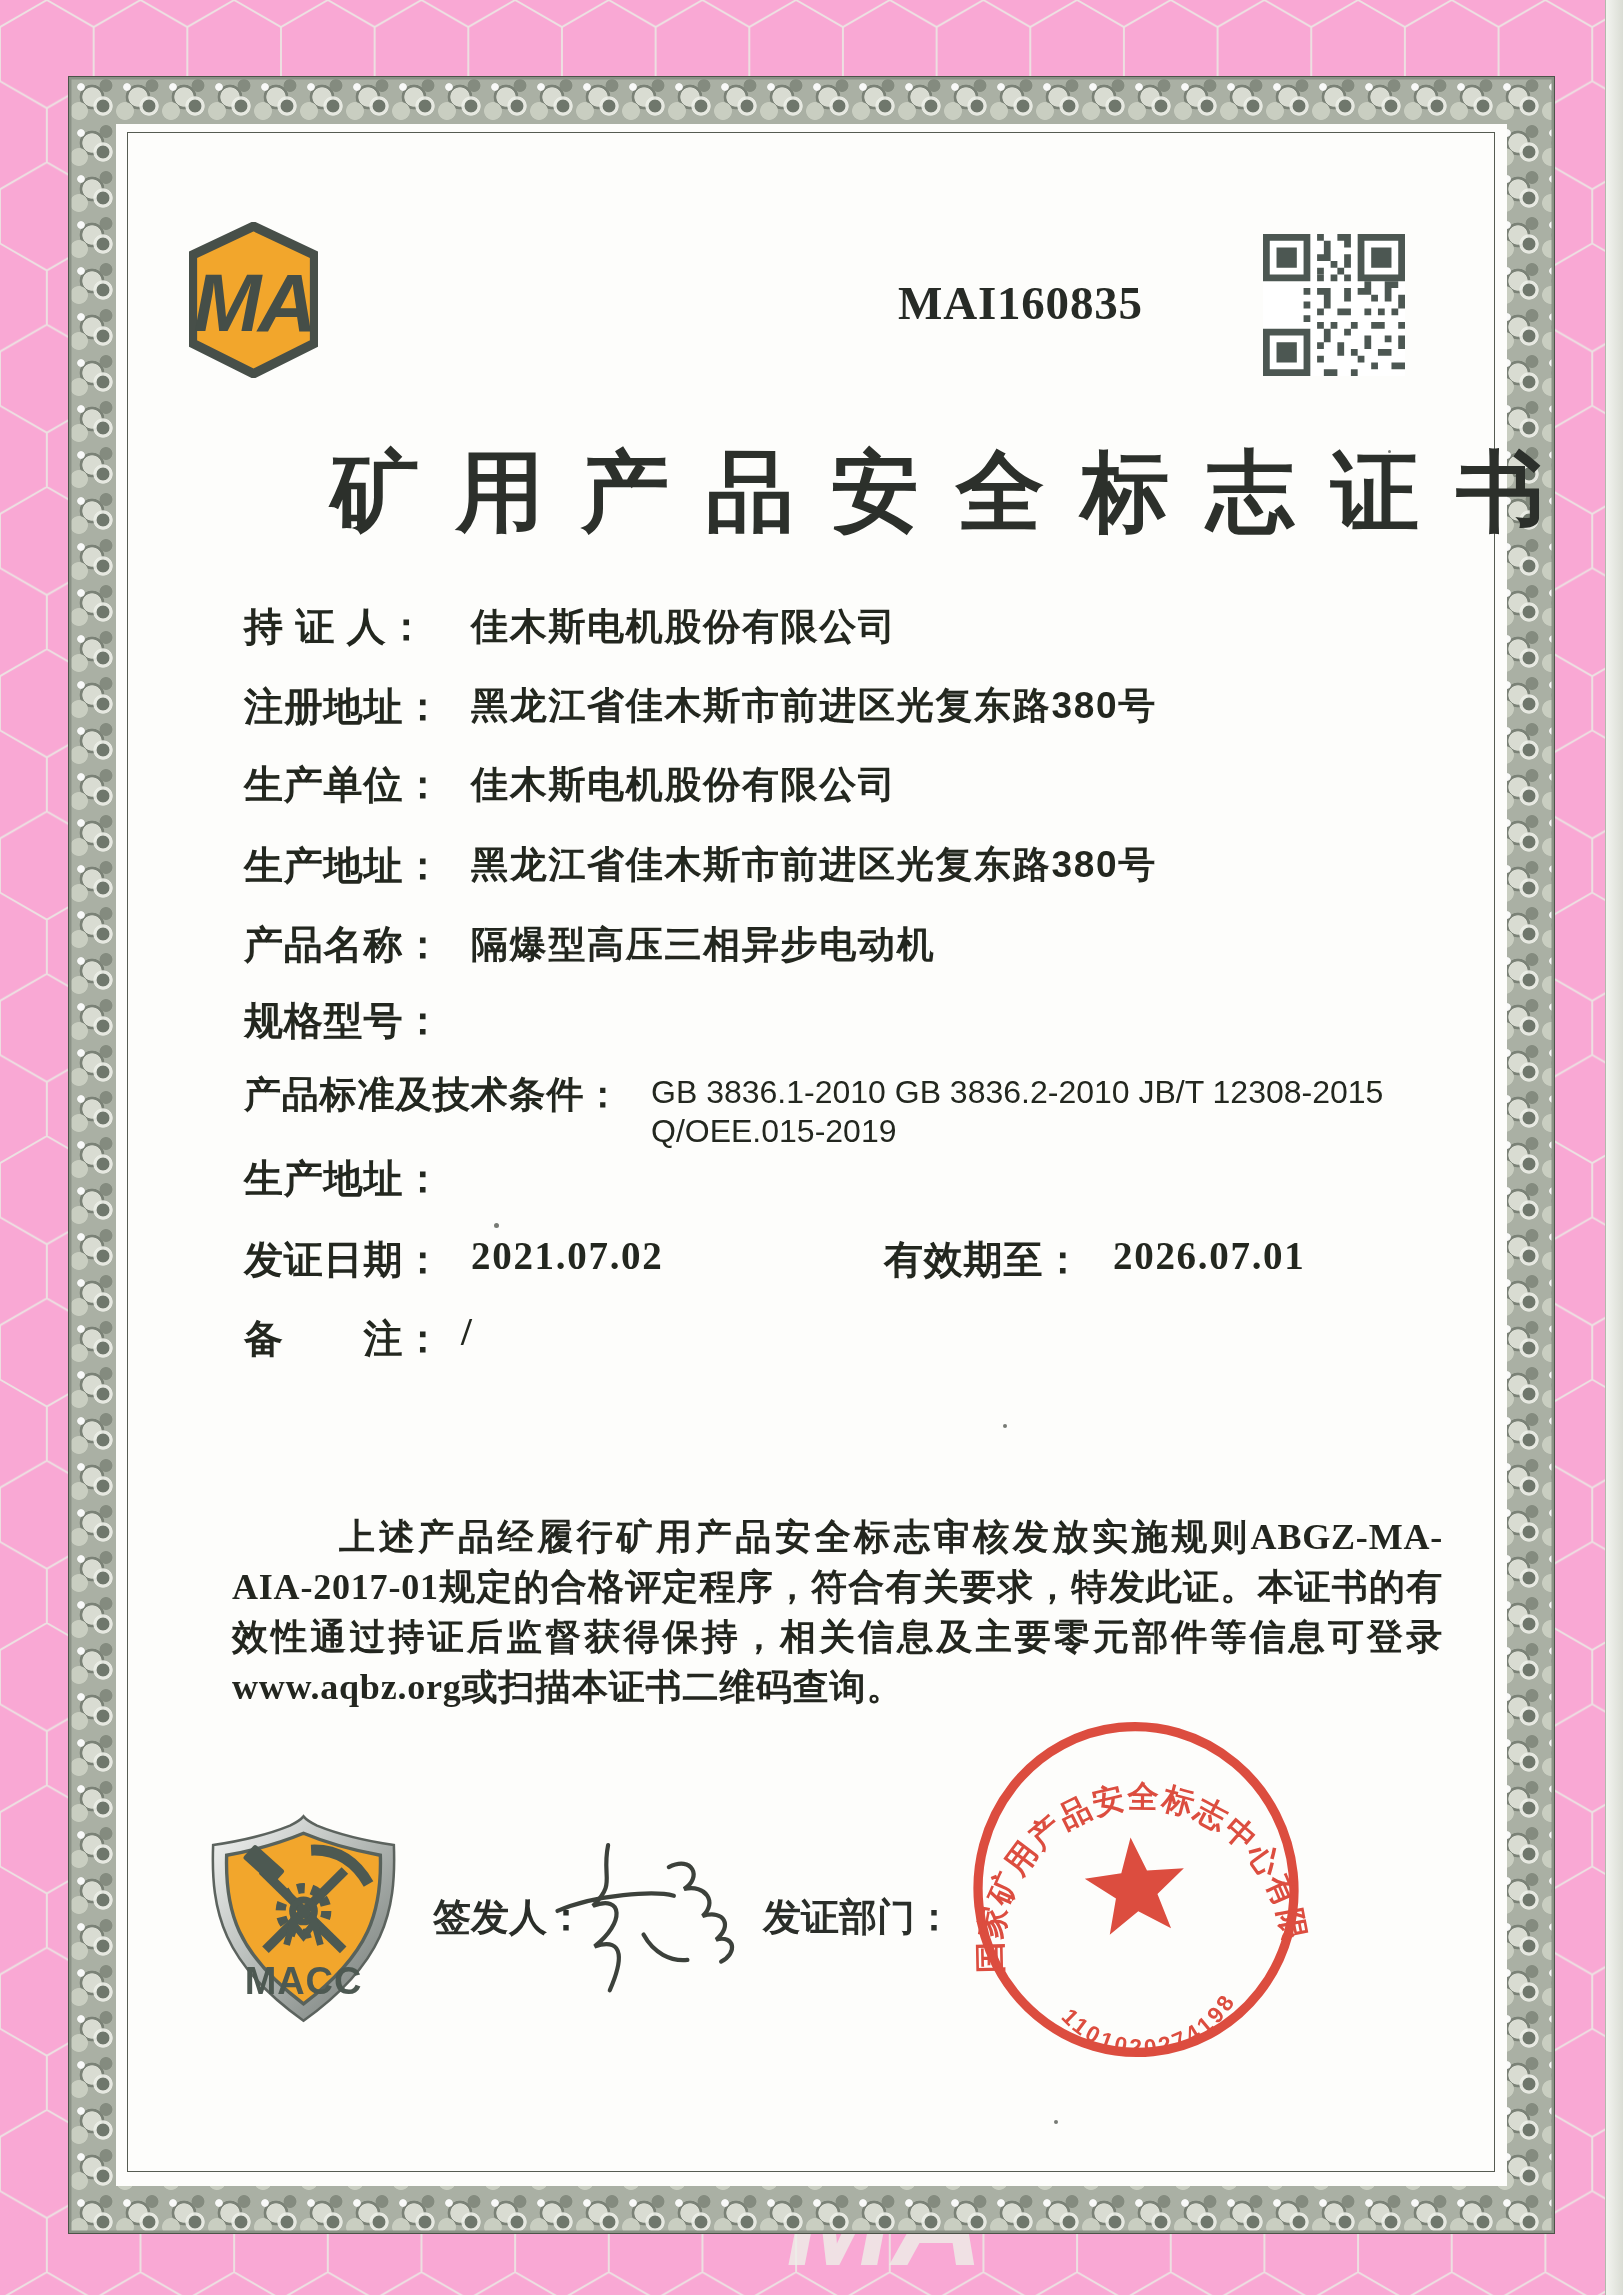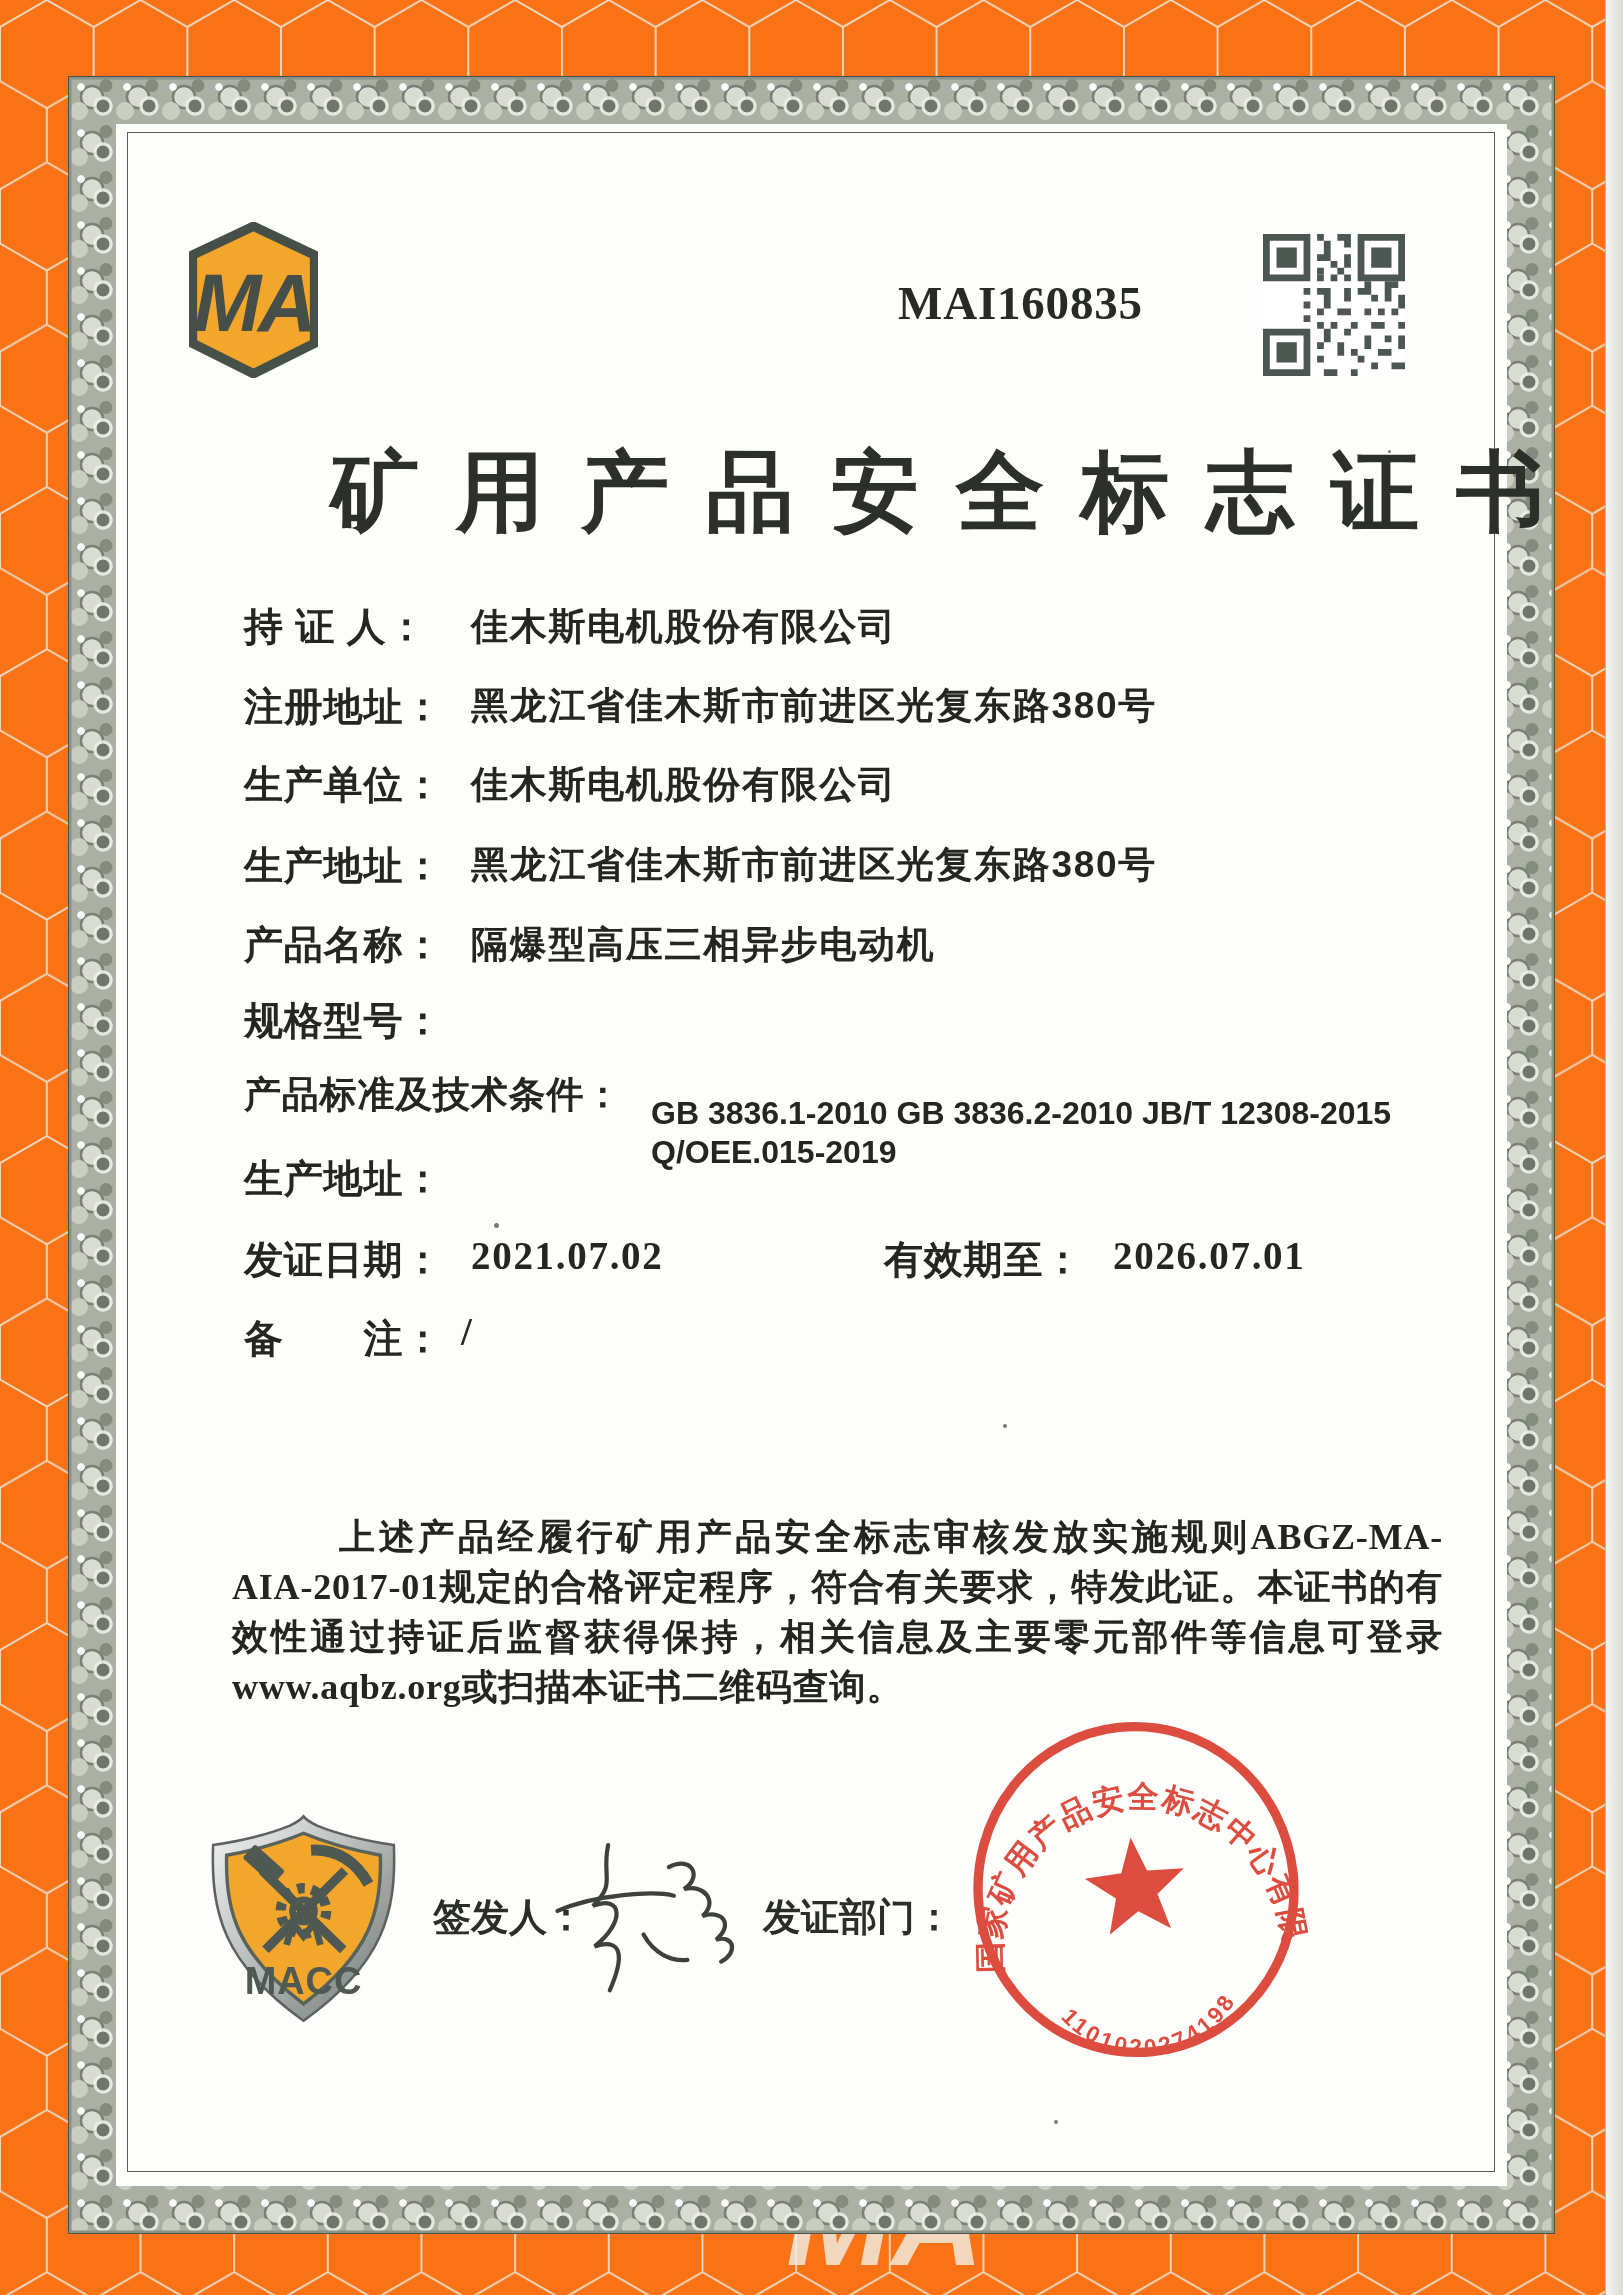--- a/index.html
+++ b/index.html
@@ -1,16 +1,16 @@
 <!DOCTYPE html>
 <html style="font-size:13.5px"><head>
 <meta charset="utf-8">
 <style>
   html,body{margin:0;padding:0;background:#ffffff;}
-  #page{position:relative;width:1623px;height:2295px;background:#f97316;overflow:hidden;
+  #page{position:relative;width:1623px;height:2295px;background:#f9a8d4;overflow:hidden;
         font-family:"Liberation Sans",sans-serif;color:#1d201c;}
   
   #bg-hex{position:absolute;left:0;top:0;width:1623px;height:2295px;}
   
   #band{position:absolute;left:68px;top:76px;width:1485px;height:2156px;
         border:1.7px solid #4c5349;
         background-color:#aab0a4;
         background-image:
           radial-gradient(circle at 12px 10px, rgba(255,255,255,.92) 0 3.4px, rgba(255,255,255,0) 4.2px),
           radial-gradient(circle at 34px 29px, #6f776c 0 6px, rgba(236,238,231,.9) 6.8px 9.3px, rgba(0,0,0,0) 10px),
@@ -31,22 +31,22 @@
   #qr{position:absolute;left:1263px;top:234px;width:142px;height:142px;}
   #cert-title{position:absolute;left:331px;top:433px;width:1031px;font-size:88px;font-weight:800;
               font-family:"Liberation Serif","DejaVu Serif",serif;letter-spacing:37px;
               color:#2c302b;white-space:nowrap;text-align:center;}
   
   .lbl{position:absolute;left:244px;font-size:39px;font-weight:700;color:#23271f;
        letter-spacing:0.8px;white-space:nowrap;}
   .val{position:absolute;left:471px;font-size:37px;font-weight:700;color:#23271f;
        letter-spacing:1.7px;white-space:nowrap;}
   .val-serif{font-family:"Liberation Serif",serif;font-size:39px;letter-spacing:1.7px;}
-  .std-val{position:absolute;left:651px;font-size:32px;font-weight:700;color:#23271f;
-           letter-spacing:0;white-space:nowrap;margin-top:21px;}
+  .std-val{position:absolute;left:651px;font-size:32px;font-weight:400;color:#23271f;
+           letter-spacing:0;white-space:nowrap;}
   
   #statement{position:absolute;left:232px;top:1512px;width:1211px;
              font-family:"Liberation Serif","DejaVu Serif",serif;
              font-size:36px;font-weight:600;line-height:50px;color:#23261f;
              text-align:justify;text-indent:107px;letter-spacing:0.8px;}
   
   #macc-shield{position:absolute;left:203px;top:1811px;width:201px;height:216px;}
   #signer-label{position:absolute;left:433px;top:1892px;font-size:38px;font-weight:700;
                 font-family:"Liberation Serif",serif;color:#2a2e29;}
   #signature{position:absolute;left:544px;top:1833px;width:194px;height:166px;}

